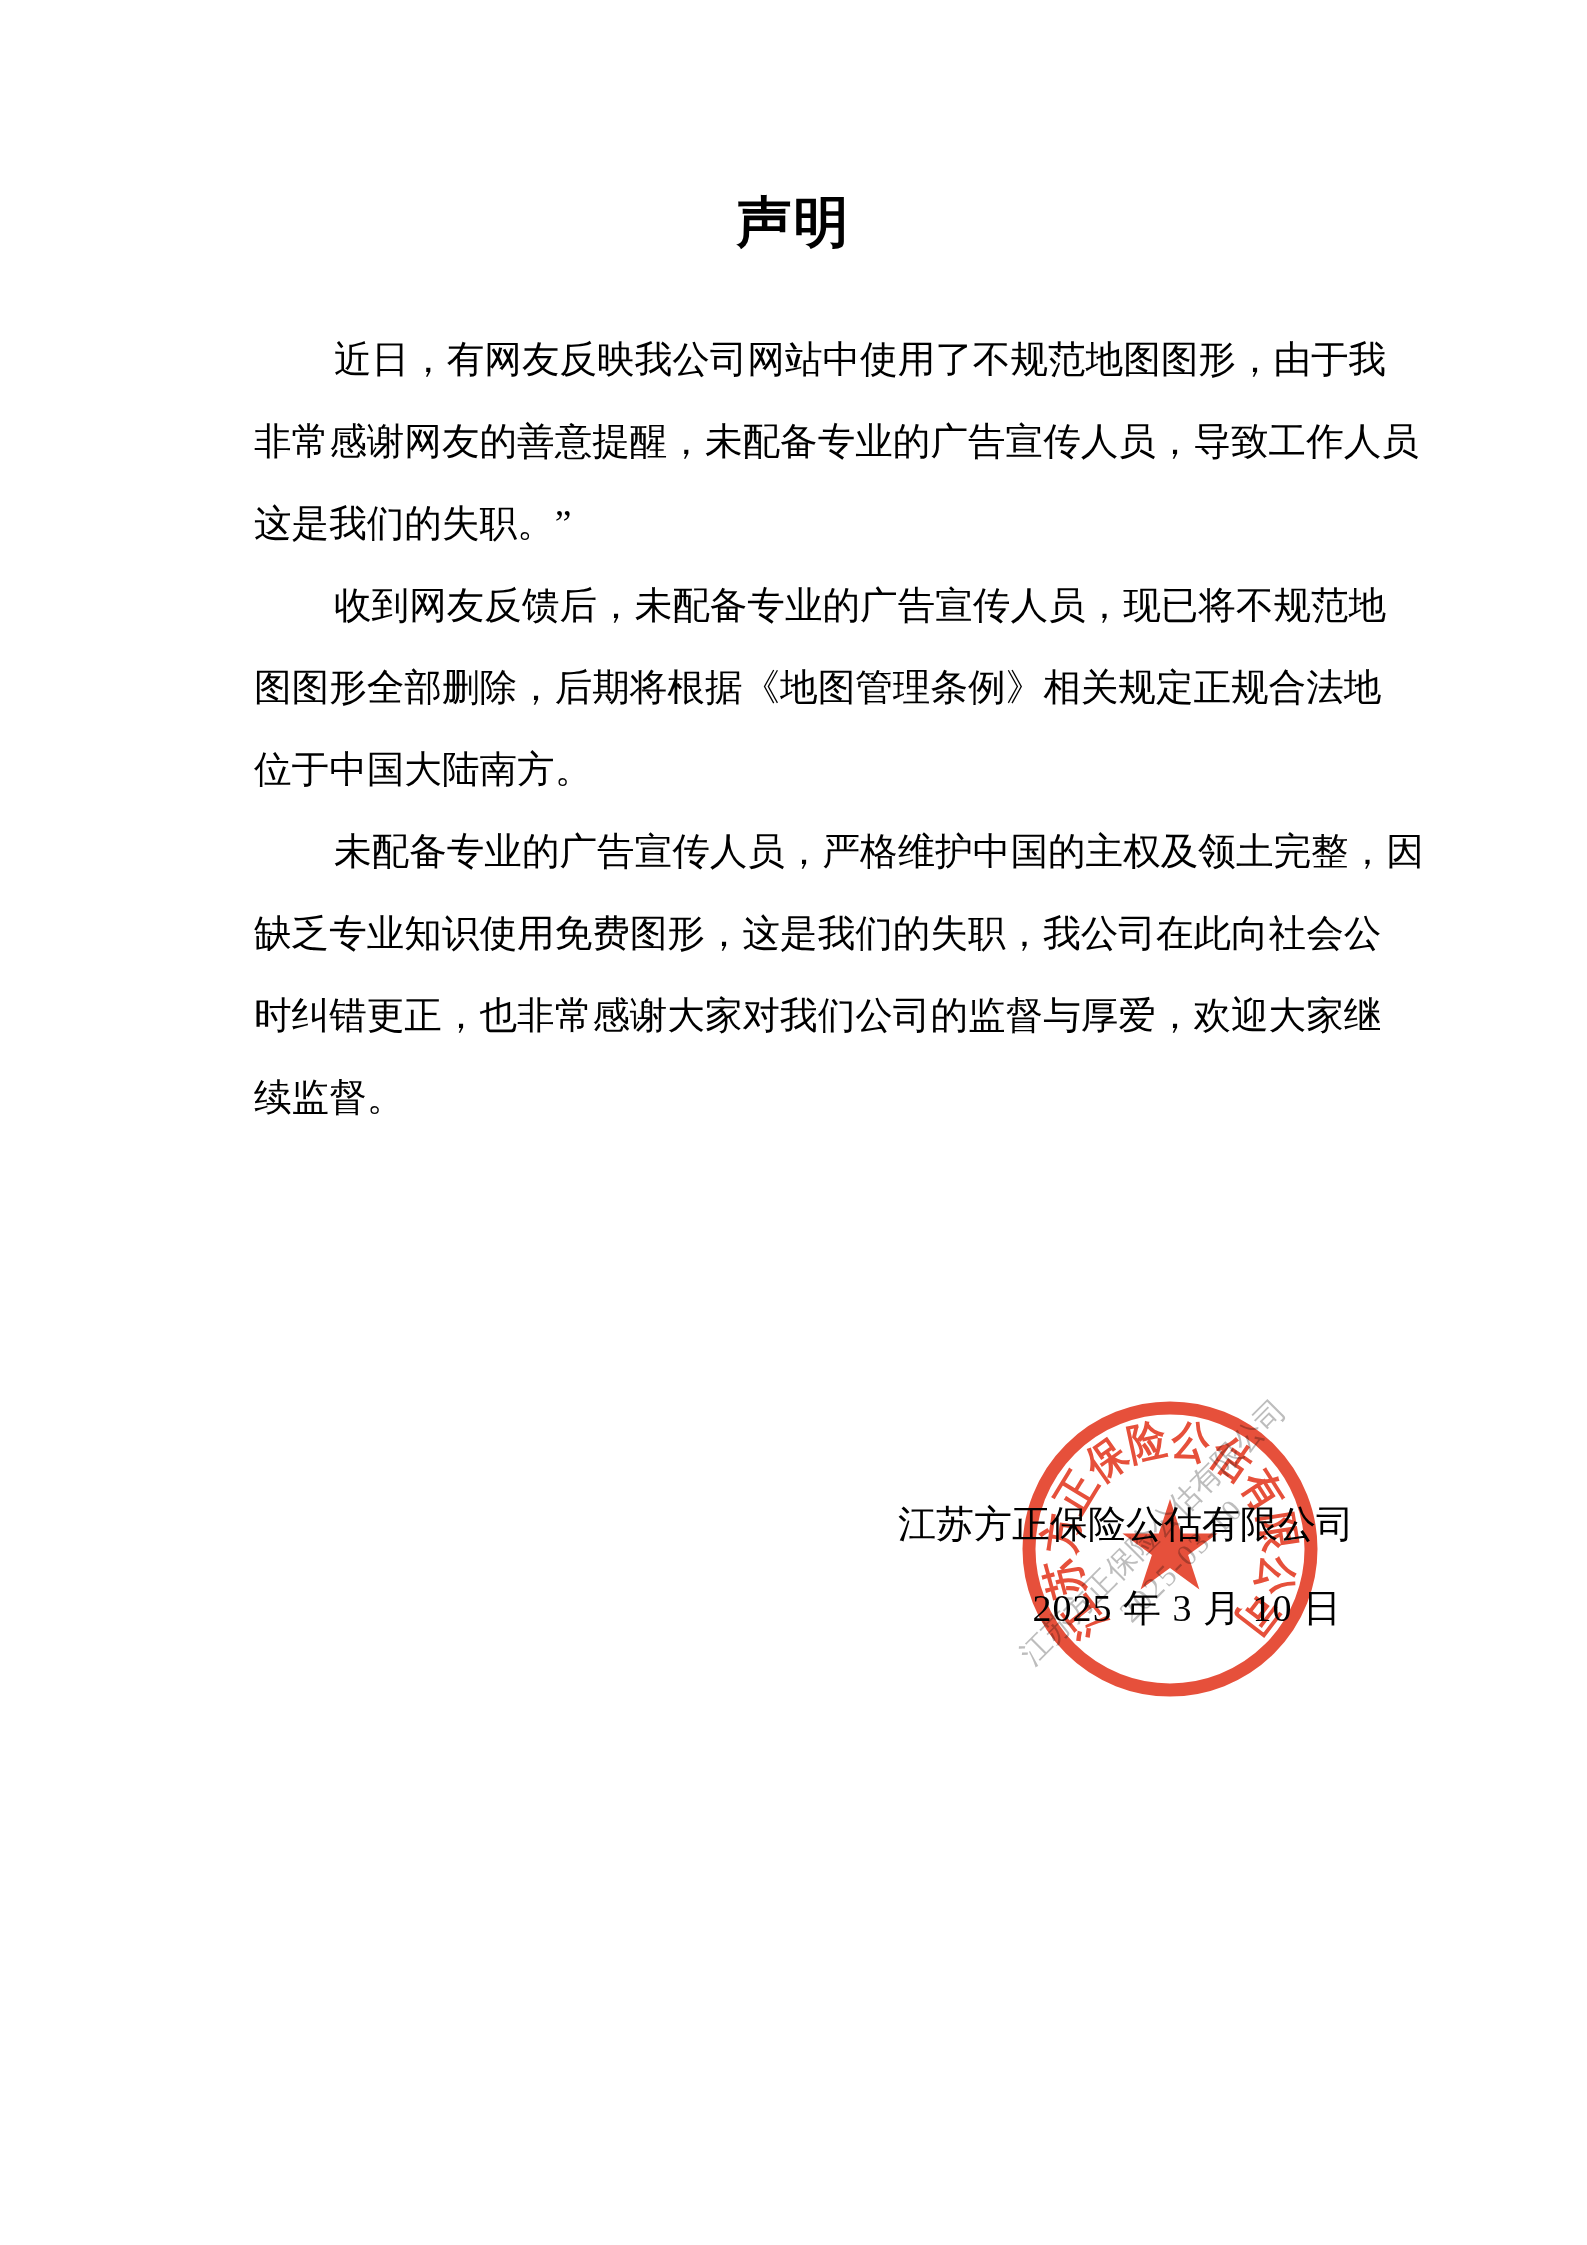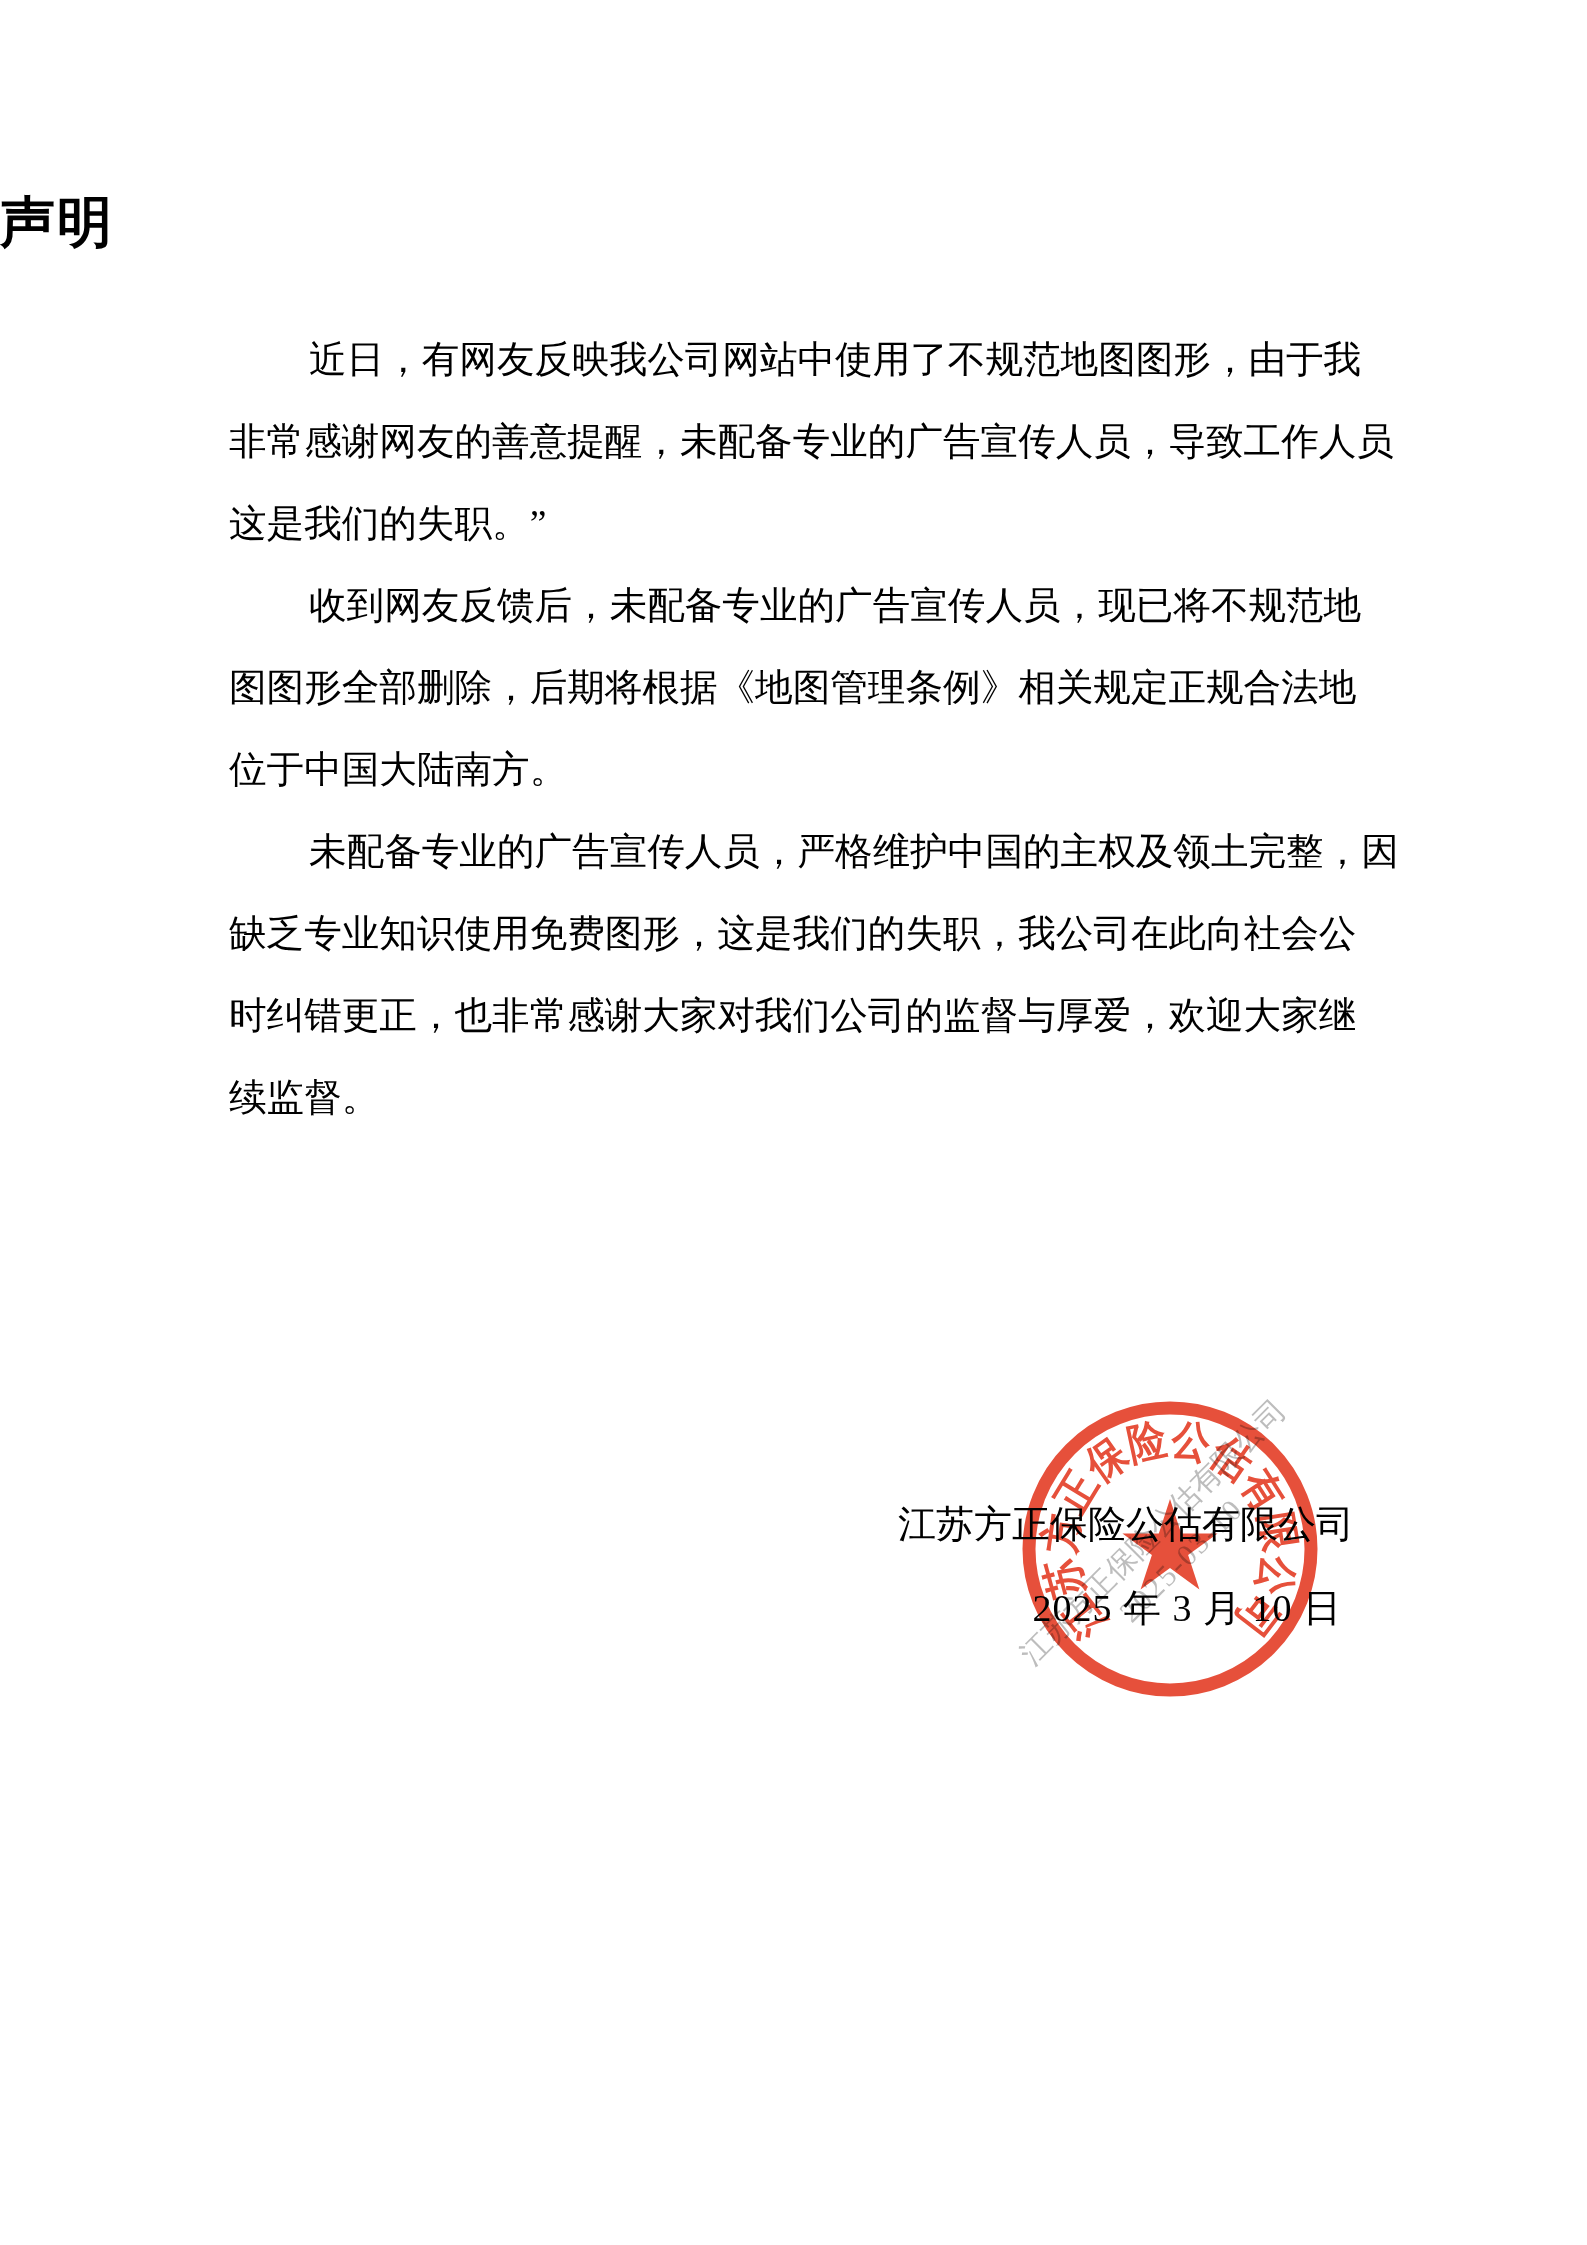--- a/index.html
+++ b/index.html
@@ -7,29 +7,30 @@
     position:relative;
     width:1587px;height:2245px;
     background:#ffffff;
     overflow:hidden;
     font-family:"Liberation Serif","DejaVu Serif",serif;
     color:#000;
   }
   .title{
     position:absolute;top:188px;left:0;right:0;
     margin:0;
+    text-align:center;
     font-size:55px;line-height:70px;
     font-weight:bold;
     letter-spacing:2px;
   }
   .body-text{
     position:absolute;left:229px;top:319px;width:1140px;
     font-size:37.6px;line-height:82px;
   }
-  .line{height:82px;white-space:nowrap;}
+  .line{height:82px;white-space:nowrap;margin-left:25px;}
   .line.indent{text-indent:80px;}
   .sig-company{
     position:absolute;top:1500px;right:233px;
     font-size:38px;line-height:48px;white-space:nowrap;
   }
   .sig-date{
     position:absolute;top:1584px;right:245px;
     font-size:38px;line-height:48px;white-space:nowrap;
     letter-spacing:1px;
   }

